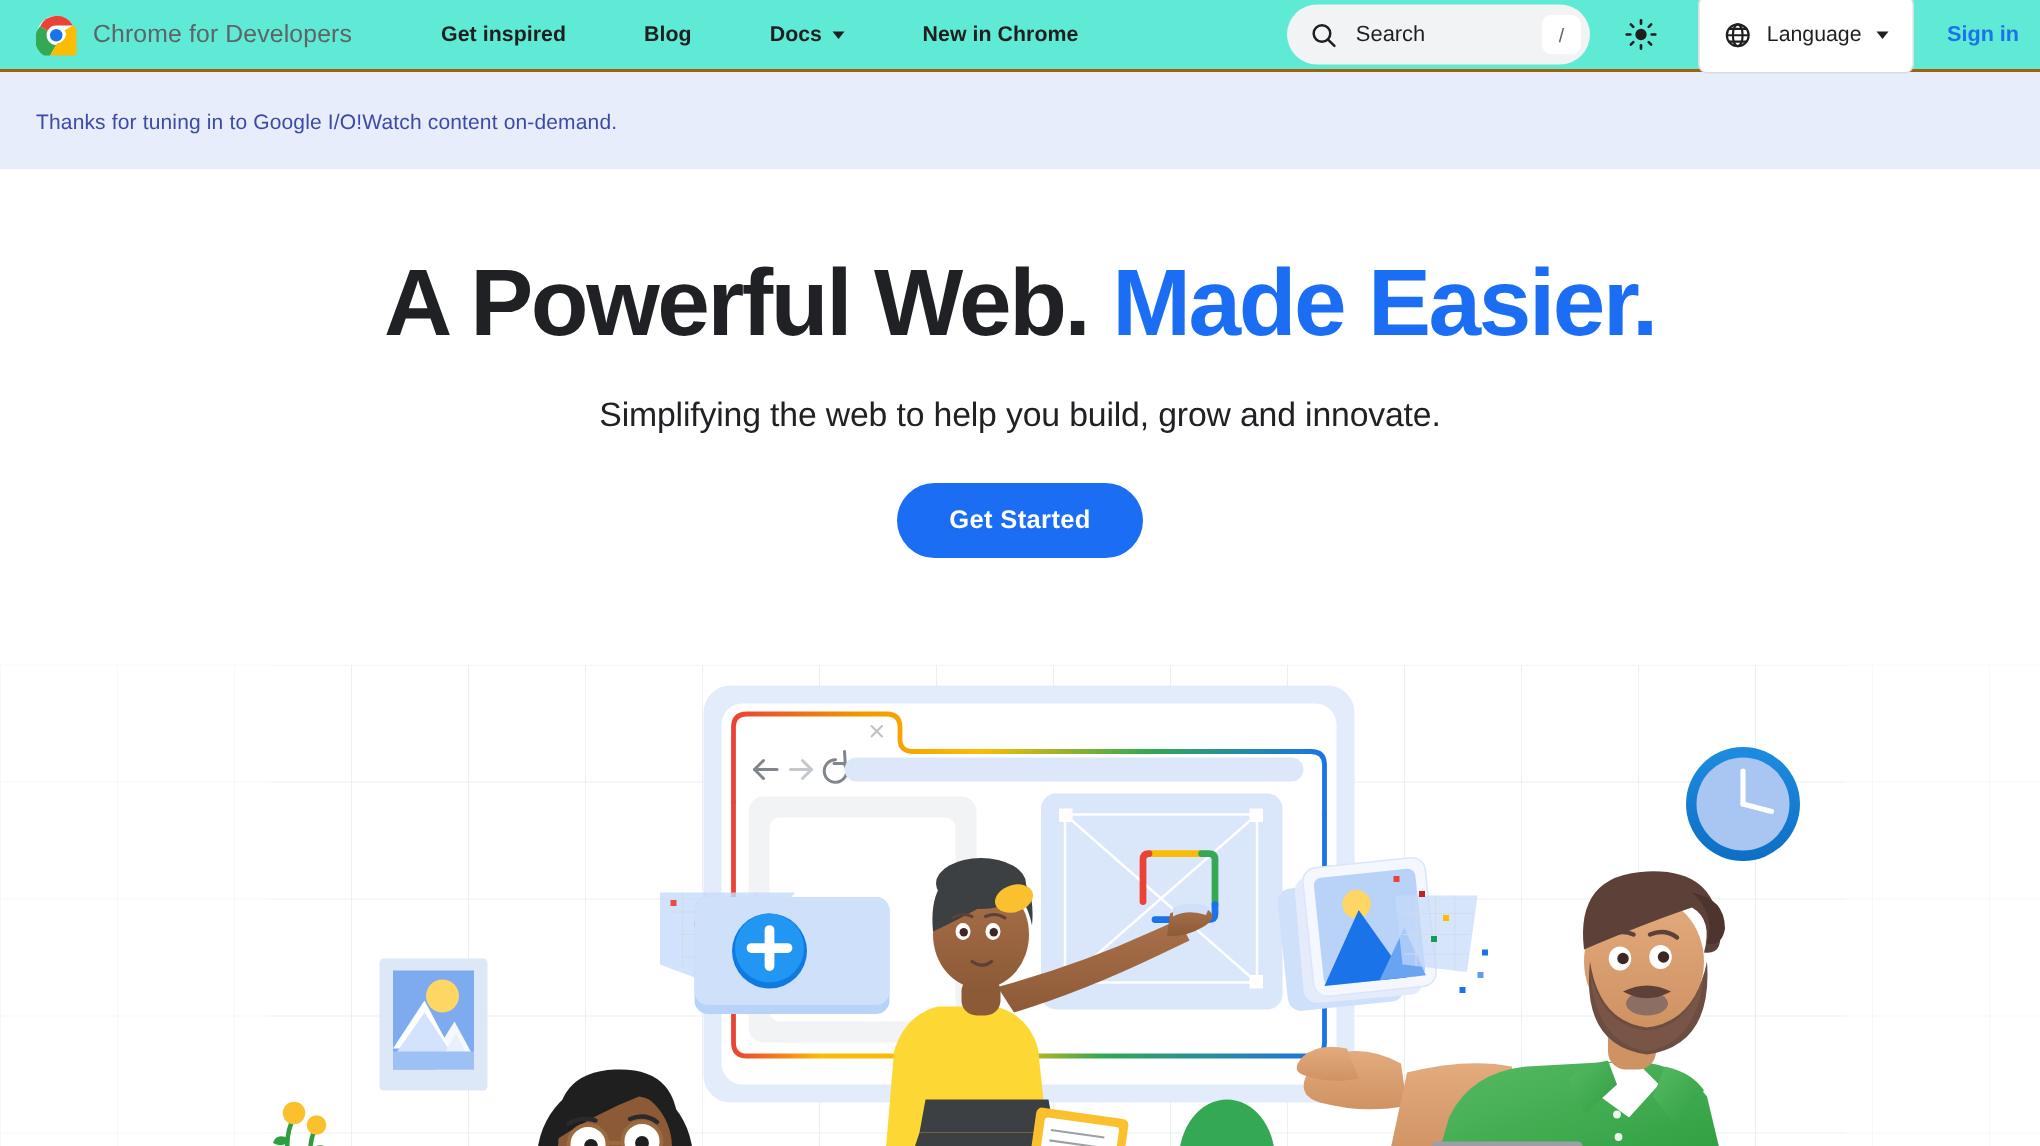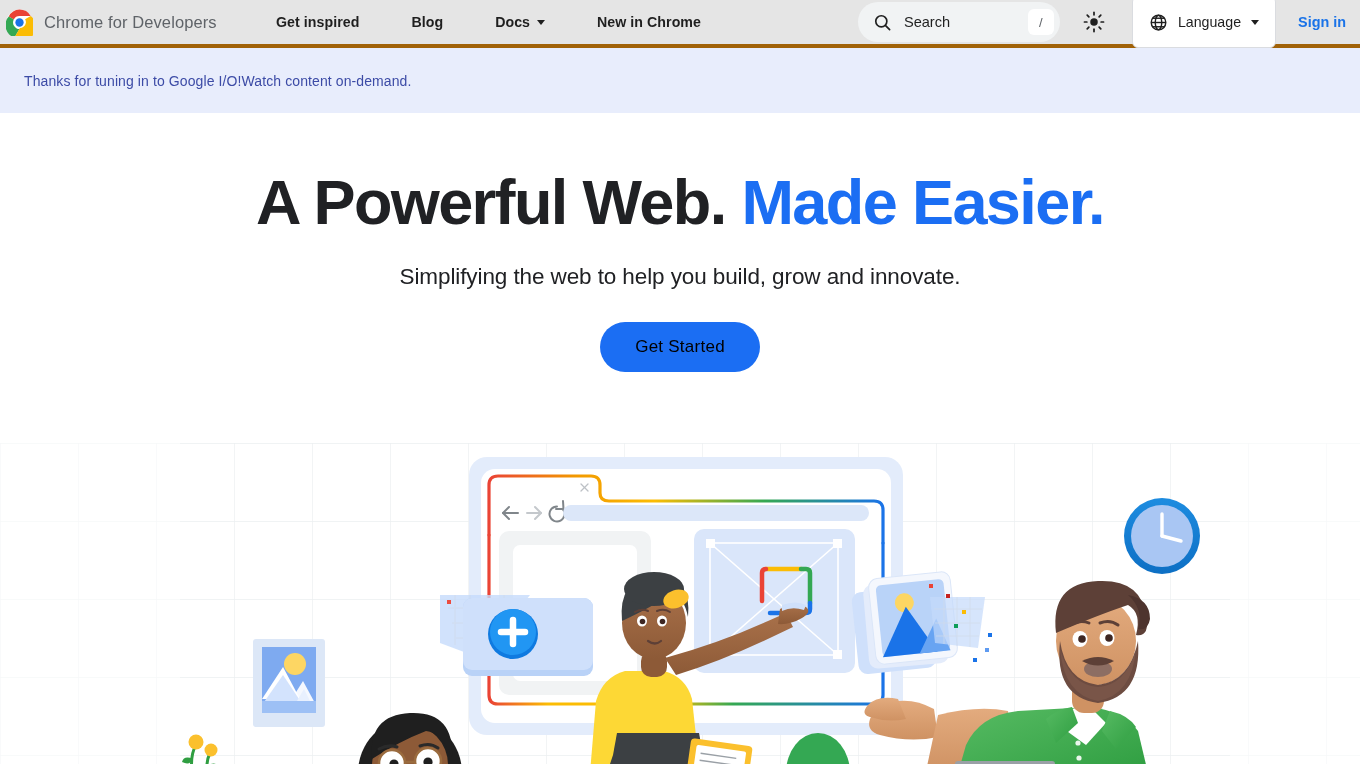--- a/index.html
+++ b/index.html
@@ -11,23 +11,23 @@
     font-family: "Liberation Sans", sans-serif;
     -webkit-font-smoothing: antialiased;
   }
 
   
   .header {
     position: relative;
     height: 48px;
     display: flex;
     align-items: center;
-    background: #e5e5e5;
-    border-bottom: 4px solid #a16207;
-    padding: 0 8px 0 6px;
+    background: #5eead4;
+    border-bottom: 2px solid #a16207;
+    padding: 0 8px 0 24px;
     z-index: 30;
   }
   .brand {
     display: flex; align-items: center; gap: 11px;
     text-decoration: none; cursor: pointer;
     min-width: 252px;
   }
   .chrome-logo { width: 27px; height: 27px; display: block; flex: none; }
   .brand-name {
     font-size: 16.5px; color: #5f6368; letter-spacing: .1px; white-space: nowrap;
@@ -120,22 +120,22 @@
     font-size: 63px; font-weight: bold; letter-spacing: -1.6px;
     color: #202124; line-height: 1.12;
   }
   .hero-title .accent { color: #1b6ef3; }
   .hero-sub {
     margin-top: 26px;
     font-size: 22.5px; color: #202124; letter-spacing: -0.1px;
   }
   .cta {
     display: inline-block; margin-top: 32px;
-    background: #1b6ef3; color: #000000;
-    font-size: 17px; font-weight: normal; letter-spacing: .25px;
+    background: #1b6ef3; color: #ffffff;
+    font-size: 17px; font-weight: bold; letter-spacing: .25px;
     padding: 15px 35px; border: none; border-radius: 26px;
     cursor: pointer; font-family: "Liberation Sans", sans-serif;
   }
 
   
   .illo {
     position: absolute; left: 0; right: 0; top: 330px; height: 330px;
   }
   .illo svg { display: block; width: 100%; height: 100%; }
 </style>

